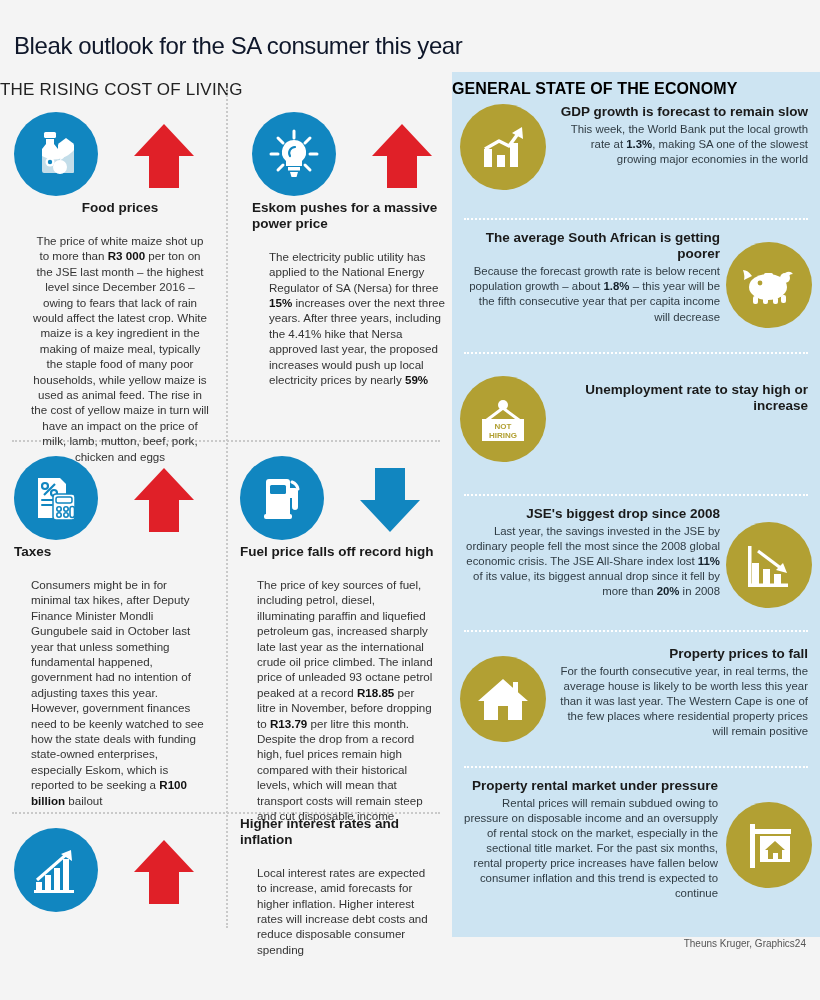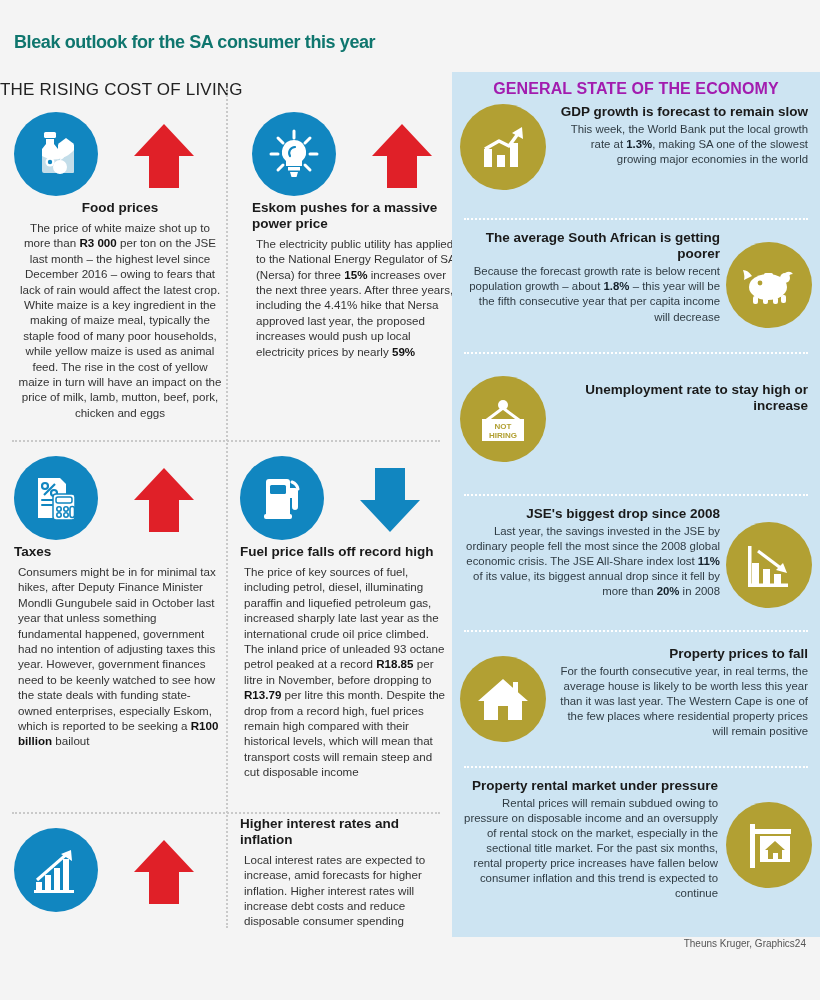--- a/index.html
+++ b/index.html
@@ -10,22 +10,22 @@
     font-family: "Liberation Sans", sans-serif;
     color: #2b2b2b;
     overflow: hidden;
     position: relative;
   }
   .page { position:relative; width:820px; height:1000px; }
 
   
   .main-title {
     position:absolute; left:14px; top:32px;
-    font-size: 18px; font-weight: bold;
-    color:#0f766e; letter-spacing:-0.4px;
+    font-size: 24px; font-weight: normal;
+    color:#0f172a; letter-spacing:-0.4px;
     white-space: nowrap;
   }
 
   
   .left-col {
     position:absolute; left:0px; top:72px;
     width:452px; height:928px;
     background:#f4f4f4;
   }
   .right-col {
@@ -33,22 +33,22 @@
     width:368px; height:865px;
     background:#cde4f2;
   }
 
   .left-heading {
     font-size:17px; font-weight:normal;
     color:#222; letter-spacing:0.2px; padding-top:8px;
     text-transform:uppercase;
   }
   .right-heading {
-    text-align:center; font-size:16px; font-weight:bold;
-    color:#a21caf; letter-spacing:0.1px; padding-top:8px;
+    text-align:left; font-size:16px; font-weight:bold;
+    color:#000000; letter-spacing:0.1px; padding-top:8px;
     text-transform:uppercase;
   }
 
   
   .vdiv {
     position:absolute; left:226px; top:88px;
     width:0; height:840px;
     border-left:2px dotted #c9c9c9;
   }
   .hdiv {
@@ -68,21 +68,21 @@
     overflow:hidden;
   }
   .circ svg { display:block; }
   .arrow { position:absolute; left:118px; top:14px; }
 
   .cell h3 {
     margin:0 0 1px 0; font-size:13.5px; font-weight:bold;
     line-height:1.18; color:#1a1a1a;
   }
   .cell p {
-    margin:4px; font-size:11.6px; line-height:1.33; color:#333;
+    margin:17px; font-size:11.6px; line-height:1.33; color:#333;
   }
   .cell p b { font-weight:bold; color:#111; }
 
   
   .rblock { position:absolute; width:368px; }
   .rcirc {
     position:absolute; width:86px; height:86px; border-radius:50%;
     background:#b2a033;
     display:flex; align-items:center; justify-content:center;
     overflow:hidden;

